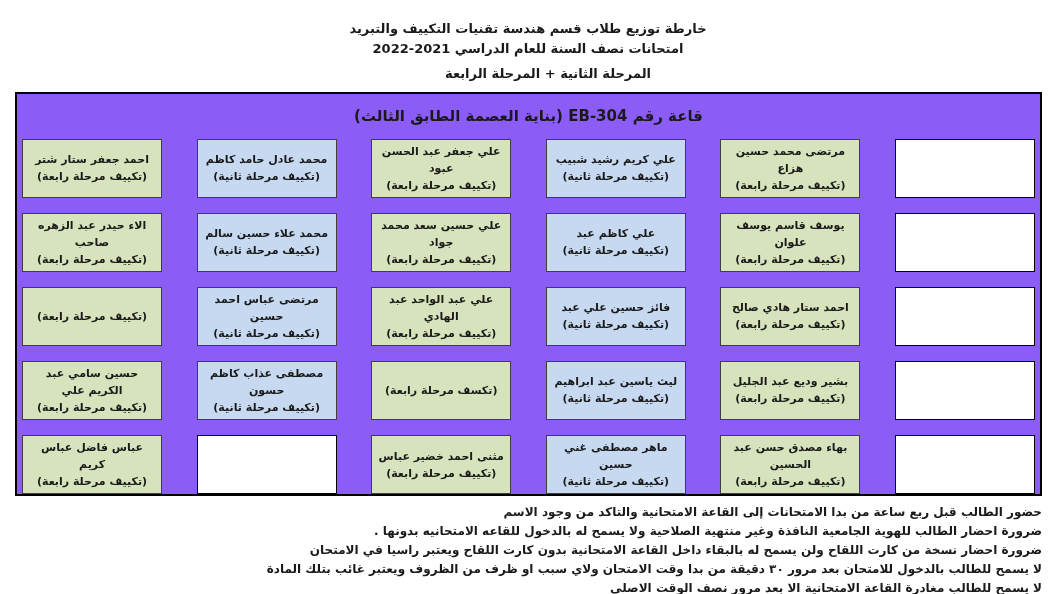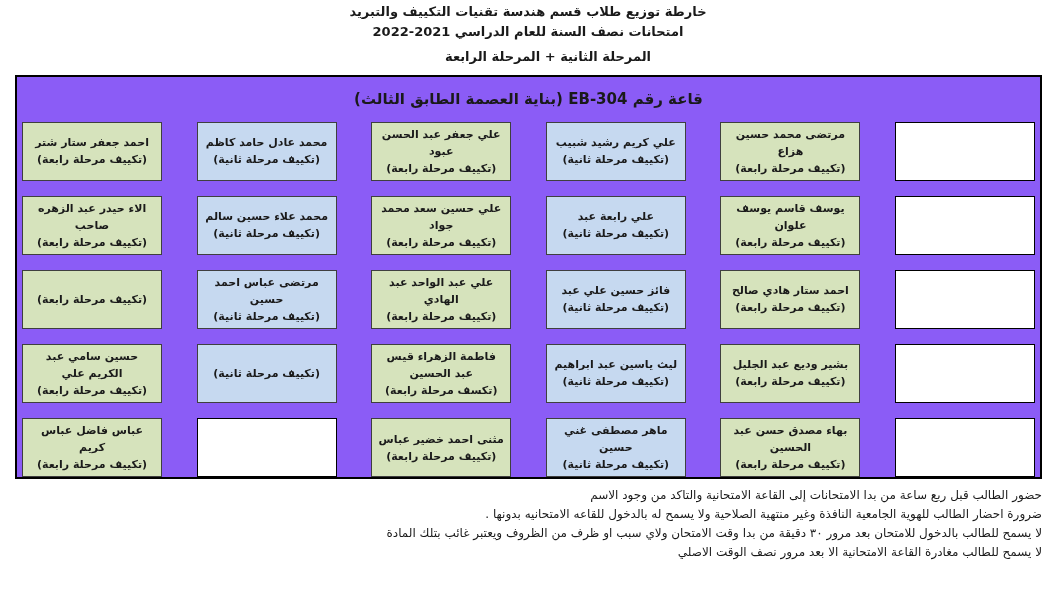--- a/index.html
+++ b/index.html
@@ -1,38 +1,38 @@
 <!DOCTYPE html>
 <html lang="ar" dir="rtl"><head>
 <meta charset="utf-8">
 <style>
   html,body{margin:0;padding:0;}
   body{
     width:1056px;height:594px;overflow:hidden;background:#ffffff;
     font-family:"DejaVu Sans",sans-serif;direction:rtl;color:#1a1a1a;
   }
-  .titles{padding-top:2px;text-align:center;font-weight:bold;font-size:13px;line-height:1.5;}
+  .titles{padding-top:19px;text-align:center;font-weight:bold;font-size:13px;line-height:1.5;}
   .title-line3{margin-top:6px;margin-left:40px;}
   .hall-table{margin:8px 14px 0 15px;border:2.5px solid #000;background:#8b5cf6;}
   .hall-header{text-align:center;font-weight:bold;font-size:15px;padding:13px 0 8px;}
   .grid{padding:6px 5px 0 5px;}
   .srow{display:flex;justify-content:space-between;margin-bottom:15px;}
   .srow:last-child{margin-bottom:0;}
   .cell{
     width:140px;min-height:46px;box-sizing:border-box;
     border:1.5px solid #3f3f3f;background:#fff;
     display:flex;flex-direction:column;justify-content:center;align-items:center;
     text-align:center;font-size:11px;font-weight:600;line-height:1.55;padding:3px 4px;
   }
   .cell[data-type="fourth"]{background:#d6e3bc;}
   .cell[data-type="second"]{background:#c6d9f0;}
   .cell[data-type="empty"]{background:#ffffff;border-color:#000;}
   .instructions{margin:7px 14px 0 14px;font-size:12px;line-height:1.58;}
   .inst-heading{text-decoration:underline;font-weight:600;}
-  .inst-item{font-weight:400;}
+  .inst-item{font-weight:700;}
 </style>
 </head>
 <body>
 
 <div class="titles">
   <div>خارطة توزيع طلاب قسم هندسة تقنيات التكييف والتبريد</div>
   <div>امتحانات نصف السنة للعام الدراسي 2021-2022</div>
   <div class="title-line3">المرحلة الثانية + المرحلة الرابعة</div>
 </div>
 
@@ -64,21 +64,21 @@
       </div>
     </div>
 
     <div class="srow">
       <div class="cell" data-type="empty"></div>
       <div class="cell" data-type="fourth">
         <span>يوسف قاسم يوسف علوان</span>
         <span>(تكييف مرحلة رابعة)</span>
       </div>
       <div class="cell" data-type="second">
-        <span>علي رابعة عبد</span>
+        <span>علي كاظم عبد</span>
         <span>(تكييف مرحلة ثانية)</span>
       </div>
       <div class="cell" data-type="fourth">
         <span>علي حسين سعد محمد جواد</span>
         <span>(تكييف مرحلة رابعة)</span>
       </div>
       <div class="cell" data-type="second">
         <span>محمد علاء حسين سالم</span>
         <span>(تكييف مرحلة ثانية)</span>
       </div>
@@ -115,24 +115,24 @@
       <div class="cell" data-type="empty"></div>
       <div class="cell" data-type="fourth">
         <span>بشير وديع عبد الجليل</span>
         <span>(تكييف مرحلة رابعة)</span>
       </div>
       <div class="cell" data-type="second">
         <span>ليث ياسين عبد ابراهيم</span>
         <span>(تكييف مرحلة ثانية)</span>
       </div>
       <div class="cell" data-type="fourth">
-        <span>فاطمة الزهراء قيس عبد الحسين</span>
         <span>(تكسف مرحلة رابعة)</span>
       </div>
       <div class="cell" data-type="second">
+        <span>مصطفى عذاب كاظم حسون</span>
         <span>(تكييف مرحلة ثانية)</span>
       </div>
       <div class="cell" data-type="fourth">
         <span>حسين سامي عبد الكريم علي</span>
         <span>(تكييف مرحلة رابعة)</span>
       </div>
     </div>
 
     <div class="srow">
       <div class="cell" data-type="empty"></div>
@@ -154,16 +154,17 @@
         <span>(تكييف مرحلة رابعة)</span>
       </div>
     </div>
 
   </div>
 </div>
 
 <div class="instructions">
   <div class="inst-item">حضور الطالب قبل ربع ساعة من بدا الامتحانات إلى القاعة الامتحانية والتاكد من وجود الاسم</div>
   <div class="inst-item">ضرورة احضار الطالب للهوية الجامعية النافذة وغير منتهية الصلاحية ولا يسمح له بالدخول للقاعه الامتحانيه بدونها .</div>
+  <div class="inst-item">ضرورة احضار نسخة من كارت اللقاح ولن يسمح له بالبقاء داخل القاعة الامتحانية بدون كارت اللقاح ويعتبر راسيا في الامتحان</div>
   <div class="inst-item">لا يسمح للطالب بالدخول للامتحان بعد مرور ٣٠ دقيقة من بدا وقت الامتحان ولاي سبب او ظرف من الظروف ويعتبر غائب بتلك المادة</div>
   <div class="inst-item">لا يسمح للطالب مغادرة القاعة الامتحانية الا بعد مرور نصف الوقت الاصلي</div>
 
 </div>
 
 </body></html>

